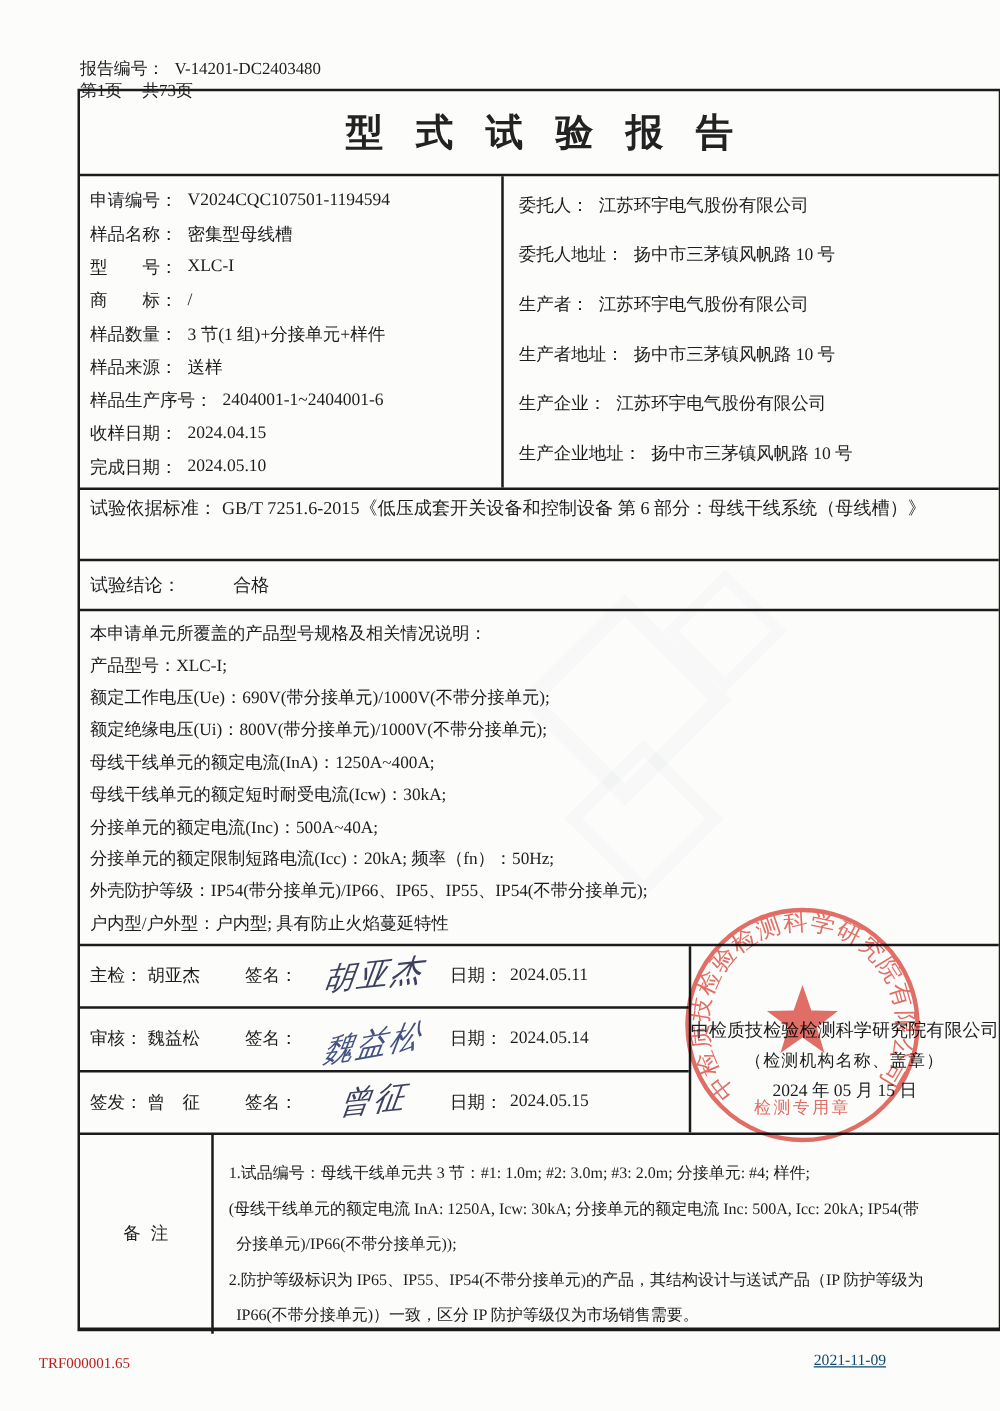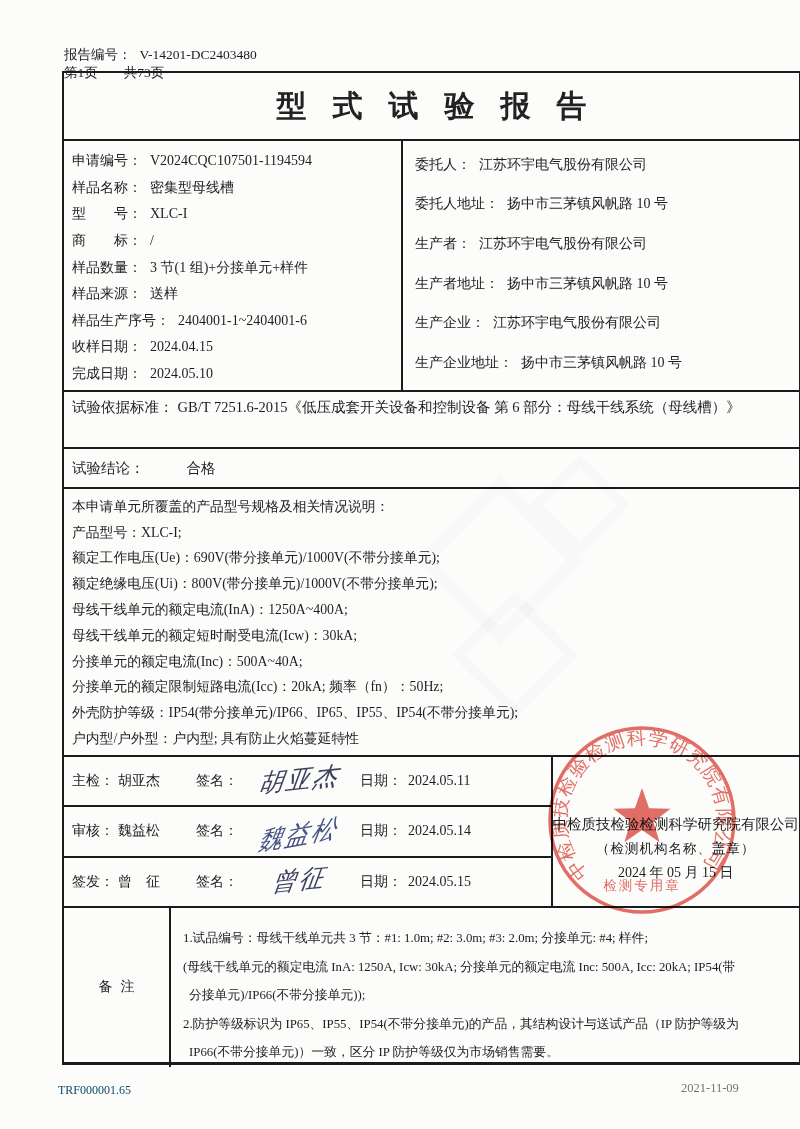--- a/index.html
+++ b/index.html
@@ -8,21 +8,21 @@
     position: relative;
     width: 800px; height: 1129px;
     margin: 0 auto;
     background: #fcfcfa;
     font-family: "Liberation Serif", "DejaVu Serif", serif;
     color: #1d1d20;
     overflow: hidden;
   }
   
   .hdr { position:absolute; top:46px; left:64px; width:680px; display:flex; justify-content:space-between; font-size:13.5px;flex-direction:column; }
-  .hdr .pg { display:flex; gap:26px; }
+  .hdr .pg { display:flex; gap:16px; }
   
   .frame {
     position:absolute; left:30px; top:71px; width:739px; height:994px;
     border:2px solid #1b1b1b; border-bottom-width:3px;
     display:flex; flex-direction:column;margin-left:32px;
   }
   .row { border-bottom:2px solid #1b1b1b; flex:0 0 auto; }
   .row-title { height:68px; display:flex; align-items:center; justify-content:center; }
   .doc-title { font-size:30px; font-weight:600; letter-spacing:26px; text-indent:26px; color:#222; }
   .row-info { height:251px; display:flex; }
@@ -55,22 +55,22 @@
   .sign-right { flex:1; position:relative; display:flex; flex-direction:column; align-items:center; justify-content:flex-start; padding-top:58px; }
   .stamp-org { font-size:14.5px; white-space:nowrap; }
   .stamp-cap { font-size:13.5px; margin-top:6px; letter-spacing:1px; }
   .stamp-date { font-size:14px; margin-top:6px; }
   .row-remark { flex:1 1 auto; border-bottom:none; display:flex; }
   .remark-label { width:107px; border-right:2px solid #1b1b1b; display:flex; align-items:center; justify-content:center; font-size:14px; letter-spacing:8px; text-indent:8px; }
   .remark-body { flex:1; padding:16px 10px 0 12px; font-size:12.8px; }
   .remark-body .line { line-height:28.5px; white-space:nowrap; }
   .remark-body .line.ind { padding-left:6px; }
   
-  .ftr-left { position:absolute; left:58px; top:1083px; font-size:12px; color:#0c4a6e; }
-  .ftr-right { position:absolute; left:681px; top:1081px; font-size:12.5px; color:#737373; }
+  .ftr-left { position:absolute; left:31px; top:1083px; font-size:12px; color:#b91c1c; }
+  .ftr-right { position:absolute; left:651px; top:1081px; font-size:12.5px; color:#0c4a6e;text-decoration:underline; }
   
   .seal { position:absolute; left:544px; top:722px; width:196px; height:196px; mix-blend-mode:multiply; opacity:.82; z-index:5; pointer-events:none; }
   
   .wm { position:absolute; border:13px solid #9fb2c4; opacity:.055; transform:rotate(45deg); pointer-events:none; }
   .wm1 { left:440px; top:500px; width:120px; height:120px; }
   .wm2 { left:470px; top:610px; width:90px; height:90px; border-width:10px; }
   .wm3 { left:545px; top:470px; width:70px; height:70px; border-width:9px; }
 </style>
 </head>
 <body>

